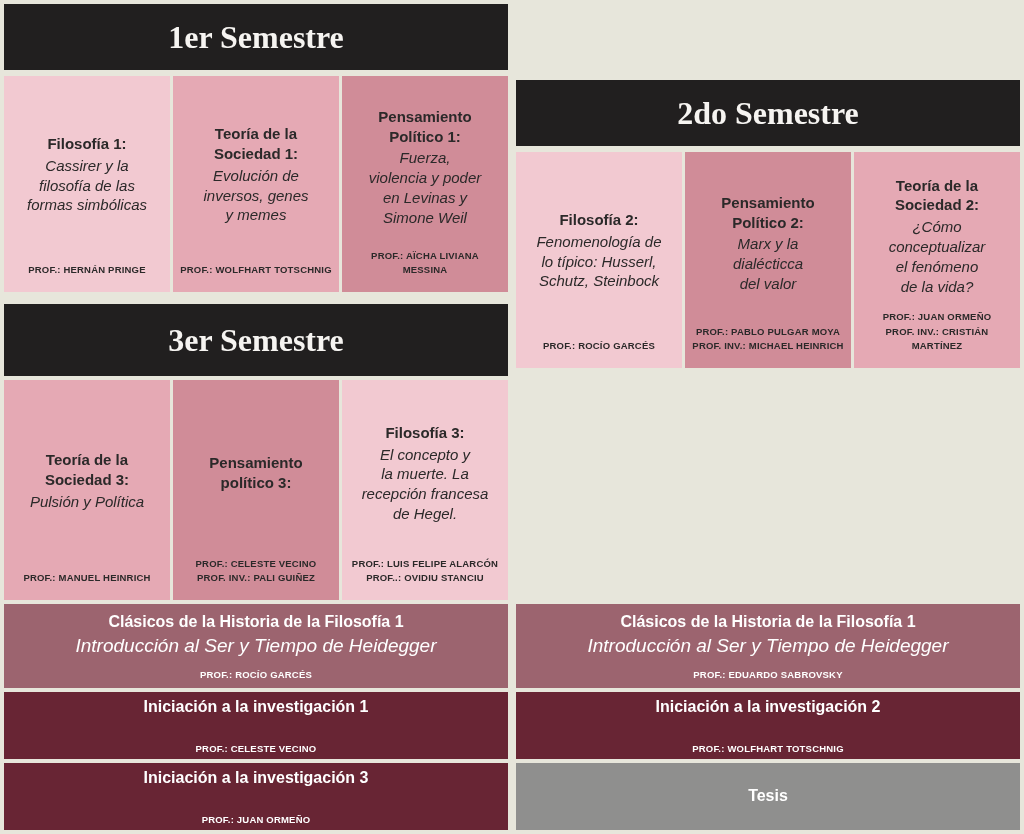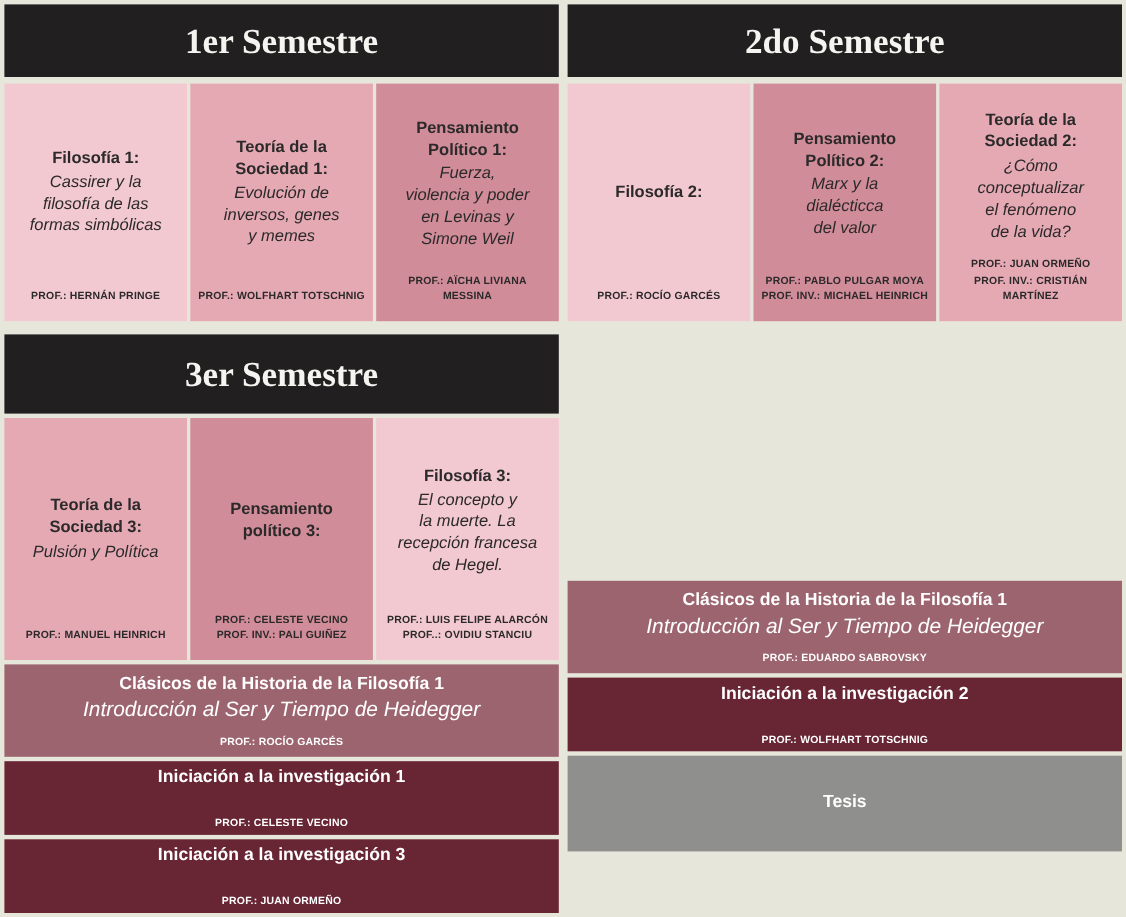--- a/index.html
+++ b/index.html
@@ -4,21 +4,21 @@
 <style>
   html, body { margin: 0; padding: 0; }
   body {
     width: 1024px; height: 834px;
     box-sizing: border-box;
     padding: 4px;
     background: var(--page-bg, #e7e6db);
     font-family: "Liberation Sans", sans-serif;
     overflow: hidden;
   }
-  .board { display: flex; gap: 8px; height: 100%; }
+  .board { display: flex; gap: 8px; height: 100%; align-items: flex-end; }
   .col { flex: 1; display: flex; flex-direction: column; min-width: 0; }
 
   .sem-header {
     height: 66px; flex: none;
     background: var(--header-bg, #211f1f);
     color: var(--header-text, #f6f4f1);
     display: flex; align-items: center; justify-content: center;
     font-family: "Liberation Serif", serif;
     font-weight: 700; font-size: 32px;
     margin-bottom: 6px;
@@ -49,21 +49,21 @@
   }
 
   .band {
     flex: none; display: flex; flex-direction: column;
     align-items: center; justify-content: center;
     text-align: center; color: #ffffff;
     margin-bottom: 4px;
   }
   .band.clasicos { height: 84px; background: var(--tone-clasicos, #9c646f); }
   .band.maroon   { height: 67px; background: var(--tone-maroon, #682534); gap: 12px; }
-  .band.gray     { height: 87px; background: var(--tone-gray, #8f8f8e); margin-bottom: 0; }
+  .band.gray     { height: 67px; background: var(--tone-gray, #8f8f8e); margin-bottom: 0; }
   .band.last     { margin-bottom: 0; }
   .band-title { font-weight: 700; font-size: 16px; line-height: 1.3; }
   .band-subtitle { font-style: italic; font-size: 19px; line-height: 1.3; margin-top: 1px; }
   .band-prof { font-weight: 700; font-size: 9.5px; letter-spacing: 0.2px; margin-top: 11px; }
   .band.maroon .band-prof { margin-top: 13px; }
 </style>
 </head>
 <body>
 
 <div class="board">
@@ -162,20 +162,23 @@
   <div class="col">
 
     <div class="sem-header">
       <span>2do Semestre</span>
     </div>
 
     <div class="cells-row">
       <div class="cell tone-light">
         <div class="course-body">
           <div class="course-title">Filosofía 2:</div>
+          <div class="course-subtitle">Fenomenología de
+lo típico: Husserl,
+Schutz, Steinbock</div>
         </div>
         <div class="course-prof">PROF.: ROCÍO GARCÉS</div>
       </div>
       <div class="cell tone-dark">
         <div class="course-body">
           <div class="course-title">Pensamiento
 Político 2:</div>
           <div class="course-subtitle">Marx y la
 dialécticca
 del valor</div>

